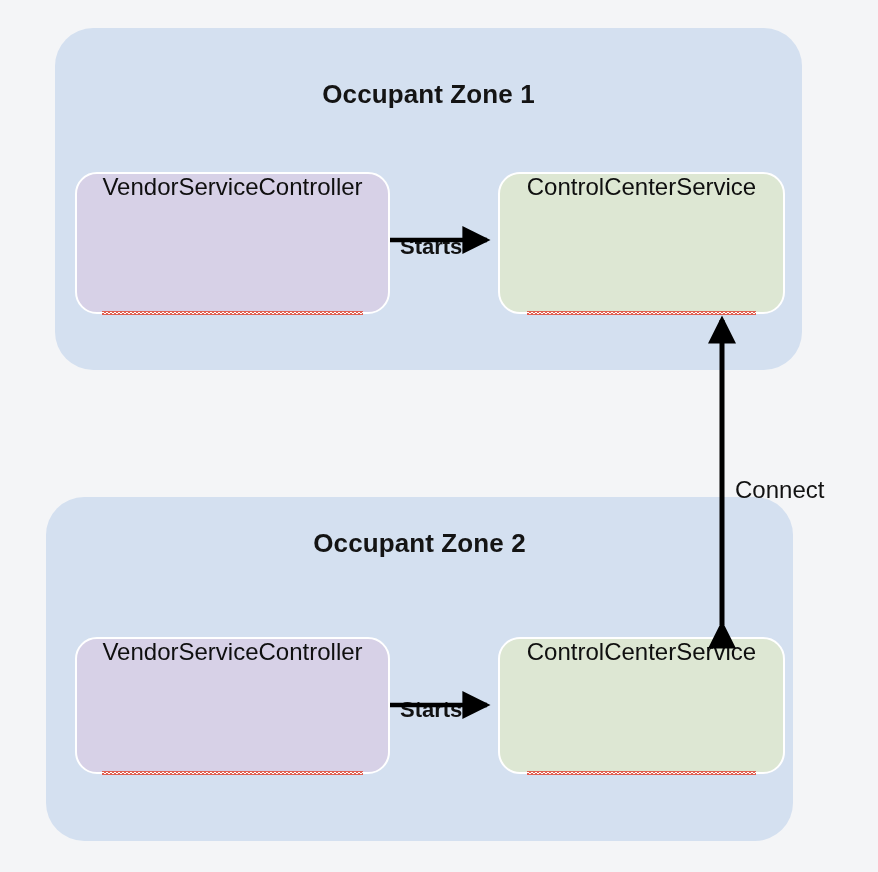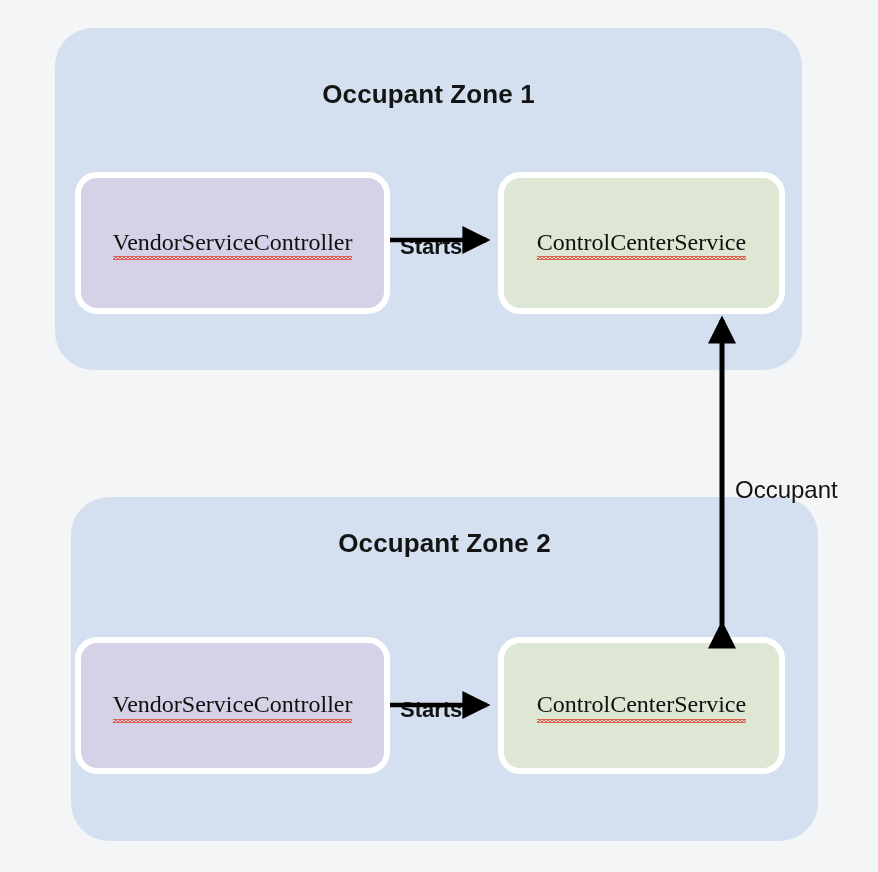--- a/index.html
+++ b/index.html
@@ -21,46 +21,44 @@
   }
 
   
   .zone {
     position: absolute;
     background: #d4e0f0;
     border-radius: 38px;
     box-sizing: border-box;
   }
   #zone-1 { left: 55px; top: 28px;  width: 747px; height: 342px; }
-  #zone-2 { left: 71px; top: 497px; width: 747px; height: 344px; }
+  #zone-2 { left: 46px; top: 497px; width: 747px; height: 344px; }
 
   .zone-title {
     position: absolute;
     left: 0;
     width: 100%;
     text-align: center;
     font-size: 26px;
     font-weight: bold;
     color: #141414;
     letter-spacing: 0.1px;
     line-height: 1;
   }
   #zone-1 .zone-title { top: 53px; }
   #zone-2 .zone-title { top: 33px; }
 
   
   .node {
     position: absolute;
     box-sizing: border-box;
-    border: 6px solid #000000;
+    border: 2px solid #000000;
     border-radius: 22px;
     display: flex;
-    align-items: center;
     justify-content: center;
-    font-family: Liberation Serif, serif;
   }
   .node.purple { background: #d7d1e7; }
   .node.green  { background: #dde7d3; }
 
   .node-label {
     font-size: 24px;
     color: #0f0f0f;
     line-height: 1.1;
     white-space: nowrap;
     position: relative;
@@ -147,21 +145,21 @@
   </div>
 
   <div class="node green" id="node-center-2" style="background: rgb(221, 231, 211); border-color: rgb(255, 255, 255);">
     <span class="node-label">ControlCenterService</span>
   </div>
 
   <div class="edge-label" id="label-starts-1">Starts</div>
 
   <div class="edge-label" id="label-starts-2">Starts</div>
 
-  <div class="edge-label plain" id="label-connect">Occupant</div>
+  <div class="edge-label plain" id="label-connect">Connect</div>
 
   <svg id="arrow-layer" viewBox="0 0 878 872">
     <defs>
       <marker id="head-right" markerWidth="7" markerHeight="7" refX="5.6" refY="3.5" orient="auto" markerUnits="strokeWidth">
         <path d="M0,0.3 L6.4,3.5 L0,6.7 Z" fill="#000000"></path>
       </marker>
       <marker id="head-up" markerWidth="6" markerHeight="6" refX="4.7" refY="3" orient="auto" markerUnits="strokeWidth">
         <path d="M0,0.2 L5.6,3 L0,5.8 Z" fill="#000000"></path>
       </marker>
       <marker id="head-down" markerWidth="6" markerHeight="6" refX="4.7" refY="3" orient="auto" markerUnits="strokeWidth">

